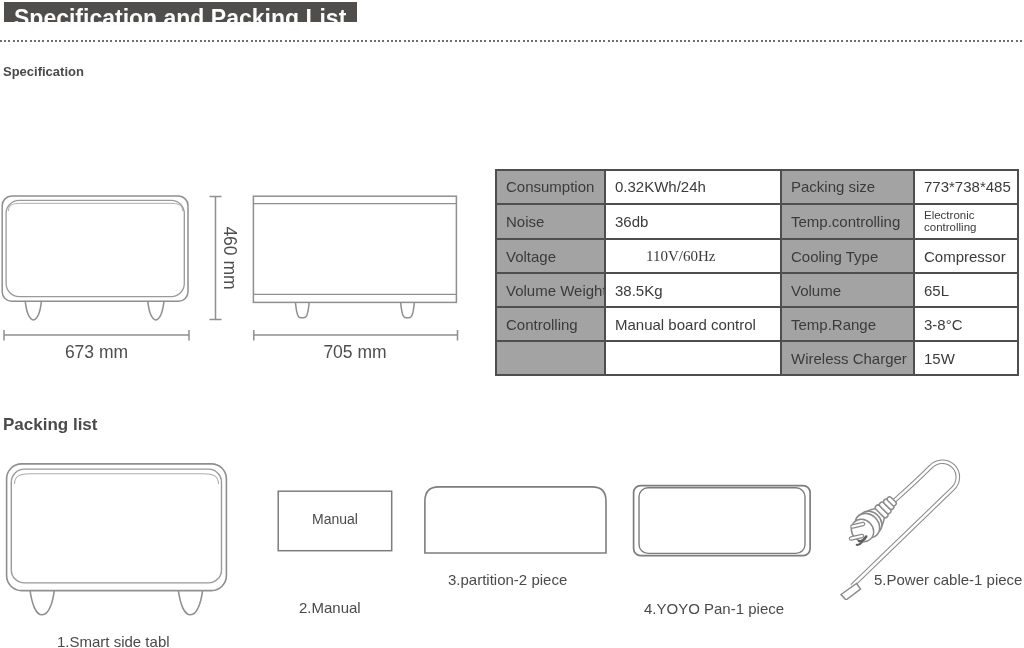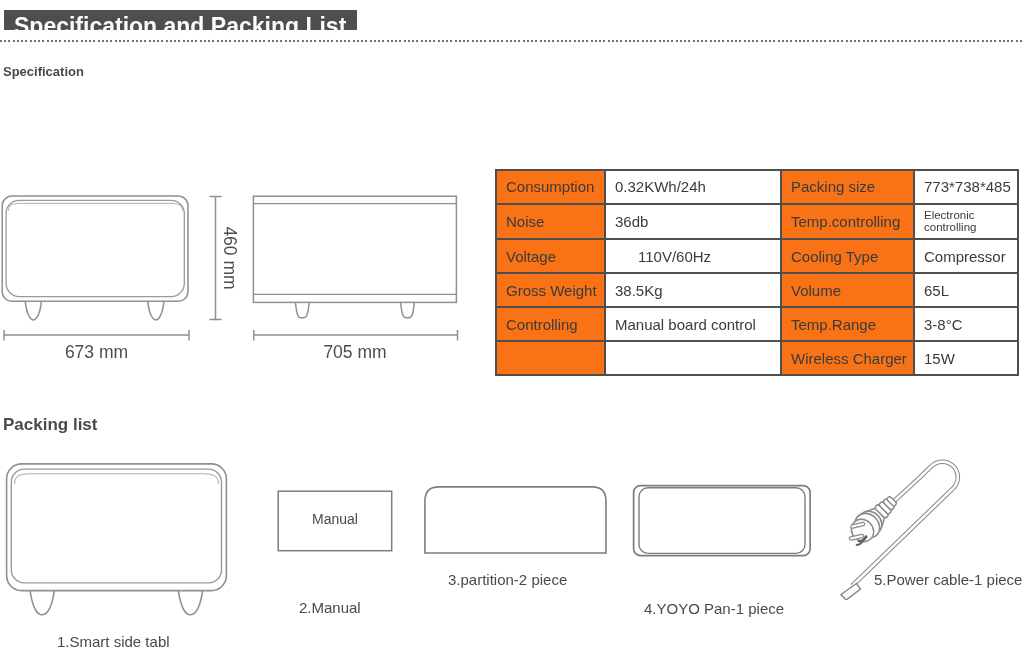--- a/index.html
+++ b/index.html
@@ -2,26 +2,26 @@
 <html><head>
 <meta charset="utf-8">
 <style>
 html,body{margin:0;padding:0;}
 body{width:1024px;height:648px;overflow:hidden;position:relative;background:#fff;
   font-family:"Liberation Sans",sans-serif;}
 .abs{position:absolute;}
 .itemlbl{color:#4a4a4a;font-size:15px;white-space:nowrap;}
 table{border-collapse:collapse;table-layout:fixed;}
 td{border:2px solid #4e4e4e;font-size:15px;color:#3b3b3b;padding:0 0 0 9px;vertical-align:middle;white-space:nowrap;overflow:hidden;height:21.8px;}
-td.lbl{background:#f97316;}
+td.lbl{background:#a3a3a3;}
 </style>
 </head>
 <body>
 
-<div class="abs" style="left:4px;top:10px;width:353px;height:20px;background:#4f4e4d;color:#fdfdfd;font-size:23px;font-weight:bold;line-height:32px;padding-left:10px;box-sizing:border-box;">Specification and Packing List</div>
+<div class="abs" style="left:4px;top:2px;width:353px;height:20px;background:#4f4e4d;color:#fdfdfd;font-size:23px;font-weight:bold;line-height:32px;padding-left:10px;box-sizing:border-box;">Specification and Packing List</div>
 
 <div class="abs" style="left:0;top:40px;width:1024px;height:2px;background:repeating-linear-gradient(90deg,#6e6e6e 0,#6e6e6e 1.9px,transparent 1.9px,transparent 4.25px);"></div>
 
 <div class="abs" style="left:3px;top:64px;font-size:13px;font-weight:bold;color:#4a4a4a;">Specification</div>
 
 <svg class="abs" style="left:0;top:193px;" width="245" height="172" viewBox="0 0 245 172">
 
   <rect x="2.2" y="3.1" width="185.8" height="105.2" rx="9.5" fill="none" stroke="#8f8f8f" stroke-width="1.5"></rect>
 
   <rect x="6.1" y="7.4" width="178.2" height="96.2" rx="13" fill="none" stroke="#9a9a9a" stroke-width="1.3"></rect>
@@ -88,28 +88,28 @@
 
   <tr>
         <td class="lbl">Noise</td>
         <td>36db</td>
         <td class="lbl">Temp.controlling</td>
         <td style="font-size:11.5px;line-height:11.5px;">Electronic<br>controlling</td>
       </tr>
 
   <tr>
         <td class="lbl">Voltage</td>
-        <td style="padding-left:32px;">110V/60Hz</td>
+        <td style="padding-left:40px;font-family:Liberation Serif, serif;">110V/60Hz</td>
         <td class="lbl">Cooling Type</td>
         <td>Compressor</td>
       </tr>
 
 
   <tr>
-        <td class="lbl">Gross Weight</td>
+        <td class="lbl">Volume Weight</td>
         <td>38.5Kg</td>
         <td class="lbl">Volume</td>
         <td>65L</td>
       </tr>
 
   <tr>
         <td class="lbl">Controlling</td>
         <td>Manual board control</td>
         <td class="lbl">Temp.Range</td>
         <td>3-8°C</td>

